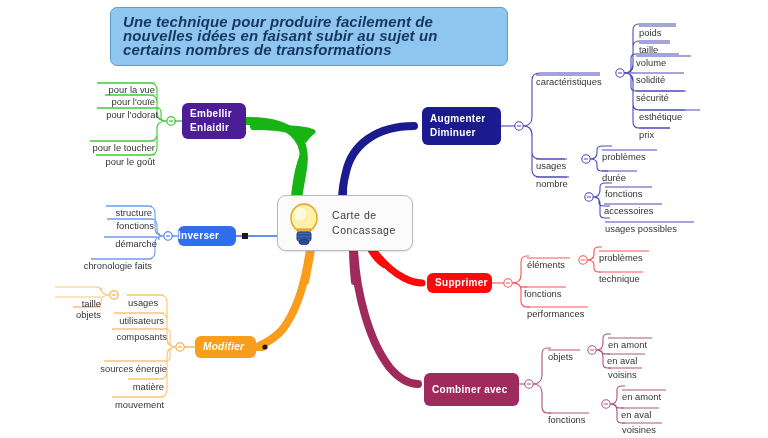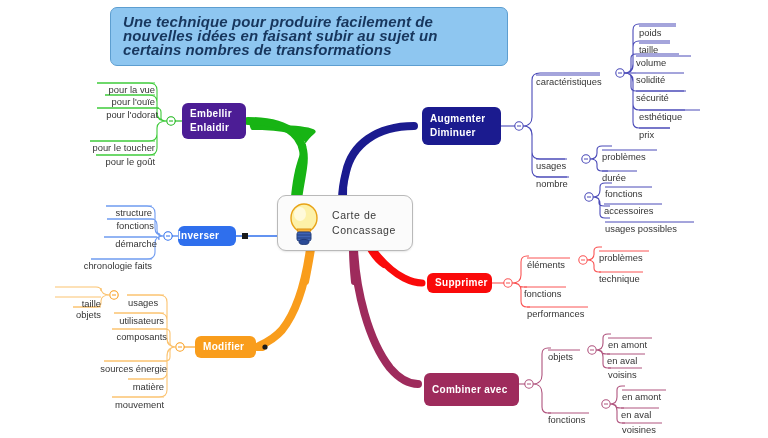--- a/index.html
+++ b/index.html
@@ -59,21 +59,21 @@
     z-index:5;
     letter-spacing:.3px;
   }
   .pill span{display:block;line-height:14px;}
 
   #pill-embellir{left:182px;top:103px;width:64px;height:36px;background:#4c1d95;
                  font-size:10px;padding-left:8px;}
   #pill-inverser{left:178px;top:226px;width:58px;height:20px;background:#2f6fed;
                  font-size:10px;}
   #pill-modifier{left:195px;top:336px;width:61px;height:22px;background:#f99d1c;
-                 font-size:10px;padding-left:8px;}
+                 font-size:10px;padding-left:8px;font-style:italic;}
   #pill-augmenter{left:422px;top:107px;width:79px;height:38px;background:#1b1b8f;
                   font-size:10px;padding-left:8px;}
   #pill-supprimer{left:427px;top:273px;width:65px;height:20px;background:#fa0a0a;
                   font-size:10px;padding-left:8px;}
   #pill-combiner{left:424px;top:373px;width:95px;height:33px;background:#9e2b5c;
                  font-size:10px;padding-left:8px;}
 
   
   .leaf{
     position:absolute;white-space:nowrap;

